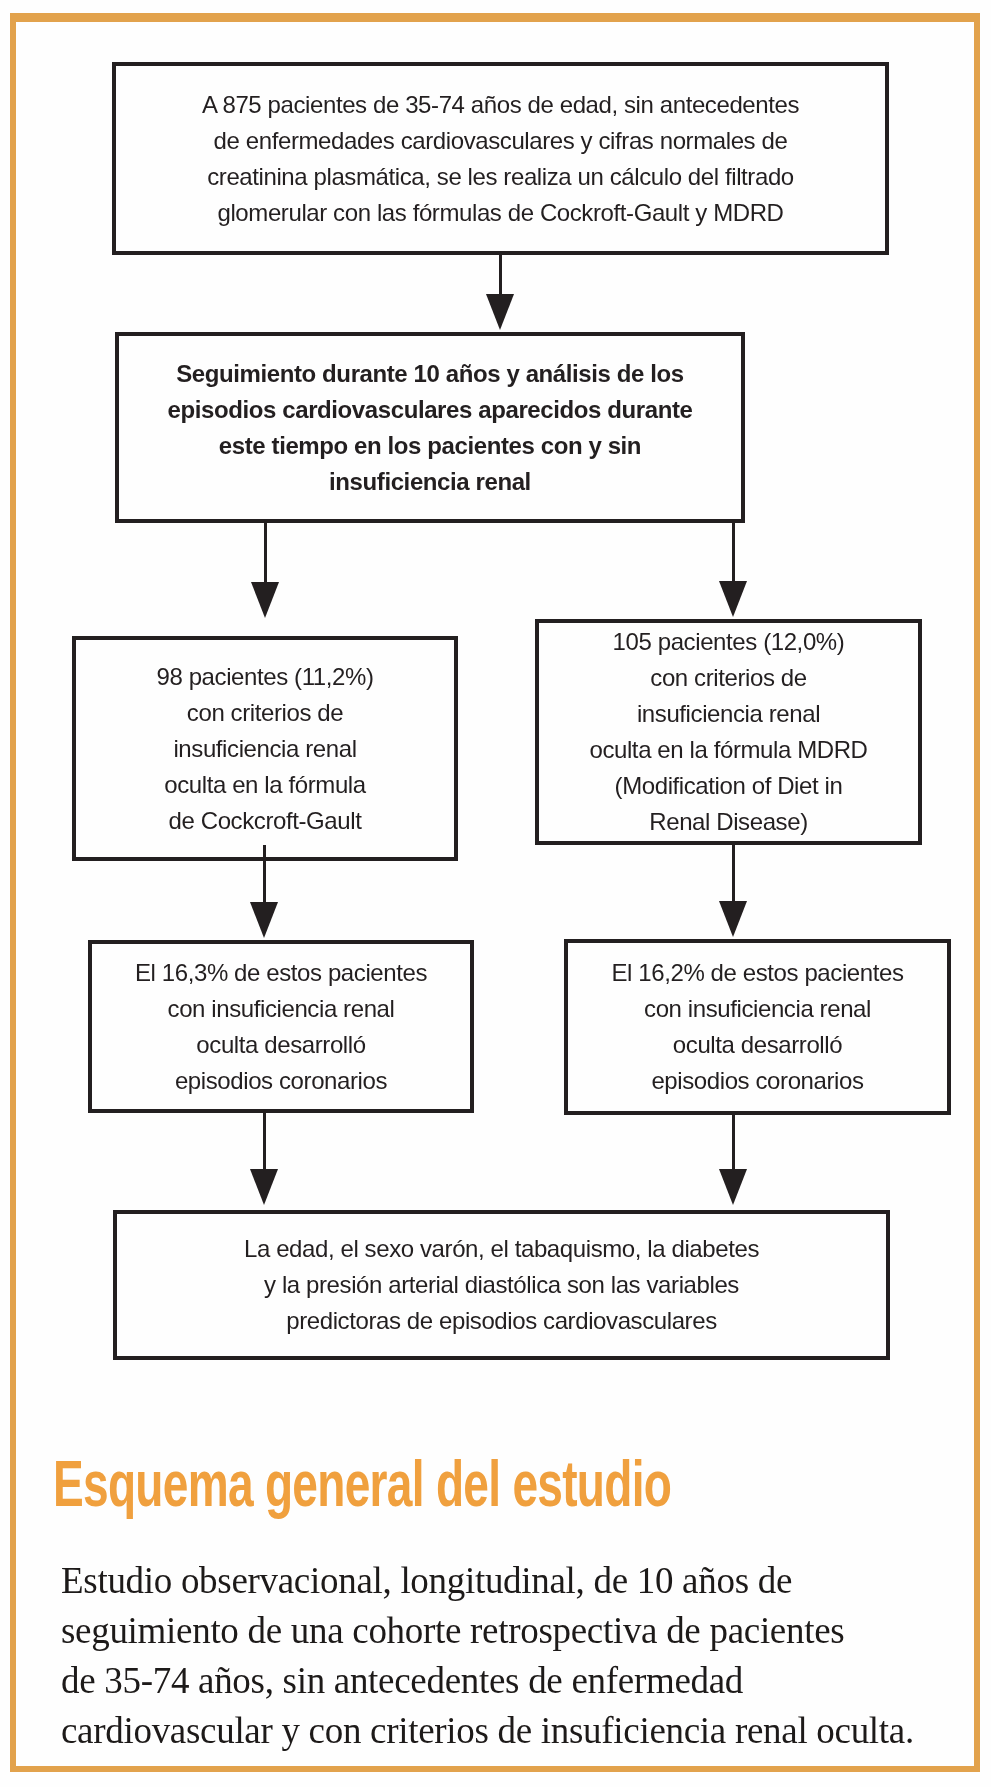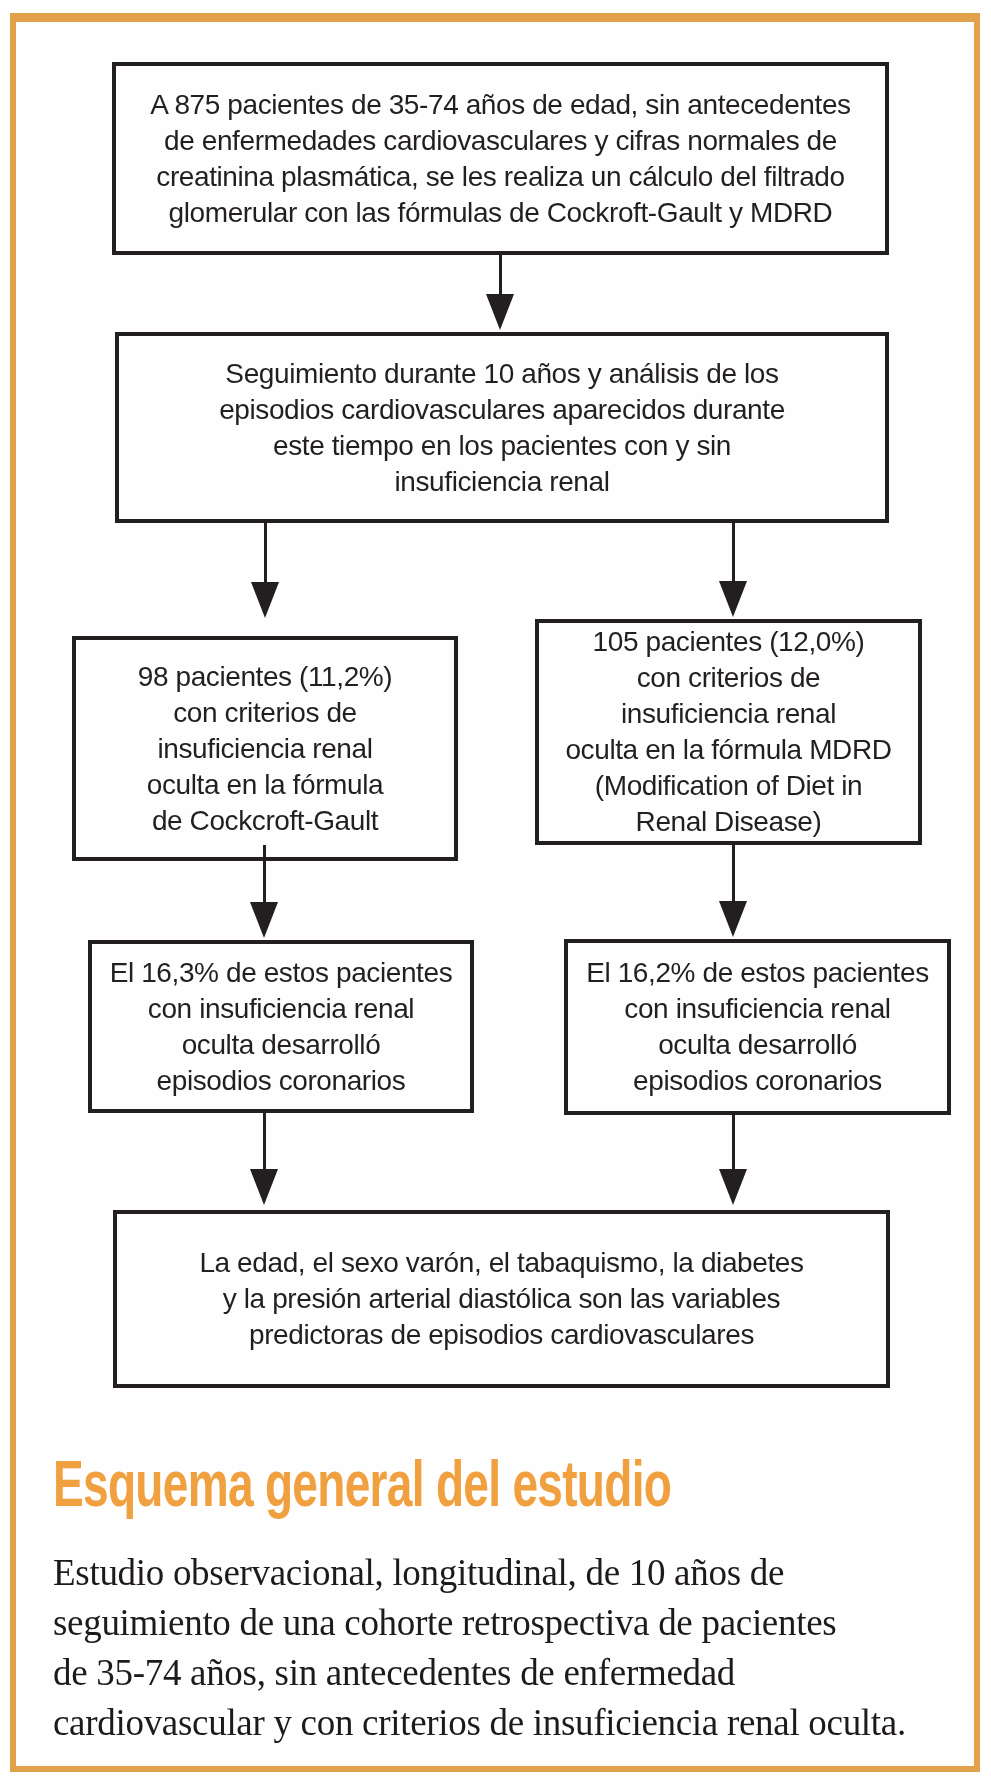--- a/index.html
+++ b/index.html
@@ -26,31 +26,31 @@
     border: 4px solid #231F20;
     background: #fefefe;
     display: flex;
     align-items: center;
     justify-content: center;
   }
   .flow-box p {
     margin: 12px;
     white-space: pre-line;
     text-align: center;
-    font-size: 28px;
+    font-size: 24px;
     line-height: 36px;
     letter-spacing: -0.4px;
   }
   .box1 { left: 112px; top:  62px; width: 777px; height: 193px; }
-  .box2 { left: 115px; top: 332px; width: 774px; height: 191px; }
+  .box2 { left: 115px; top: 332px; width: 630px; height: 191px; font-weight: bold; }
   .box3 { left:  72px; top: 636px; width: 386px; height: 225px; }
   .box4 { left: 535px; top: 619px; width: 387px; height: 226px; }
   .box5 { left:  88px; top: 940px; width: 386px; height: 173px; }
   .box6 { left: 564px; top: 939px; width: 387px; height: 176px; }
-  .box7 { left: 113px; top: 1210px; width: 777px; height: 178px; }
+  .box7 { left: 113px; top: 1210px; width: 777px; height: 150px; }
 
   .arrow {
     position: absolute;
     width: 30px;
     display: flex;
     flex-direction: column;
     align-items: center;
   }
   .arrow .stem { width: 3px; flex: 1 1 auto; background: #231F20; }
   .arrow .head {
@@ -76,21 +76,21 @@
     color: #F0A03E;
     letter-spacing: -1px;
     white-space: nowrap;
     transform: scaleX(0.72);
     transform-origin: left top;
   }
   .study-description {
     position: absolute;
     left: 53px; top: 1548px;
     width: 900px;
-    margin: 0;
+    margin: 8px;
     font-family: "Liberation Serif", serif;
     font-size: 37px;
     line-height: 50px;
     letter-spacing: -0.3px;
     color: #1d1a19;
     white-space: pre-line;
   }
 </style>
 </head>
 <body>

